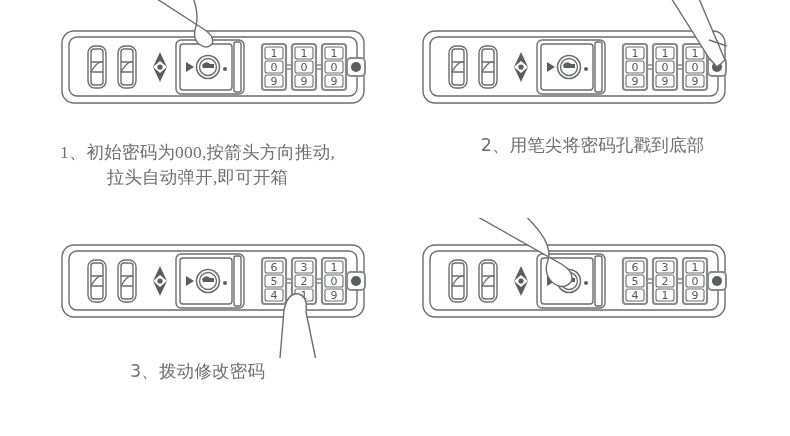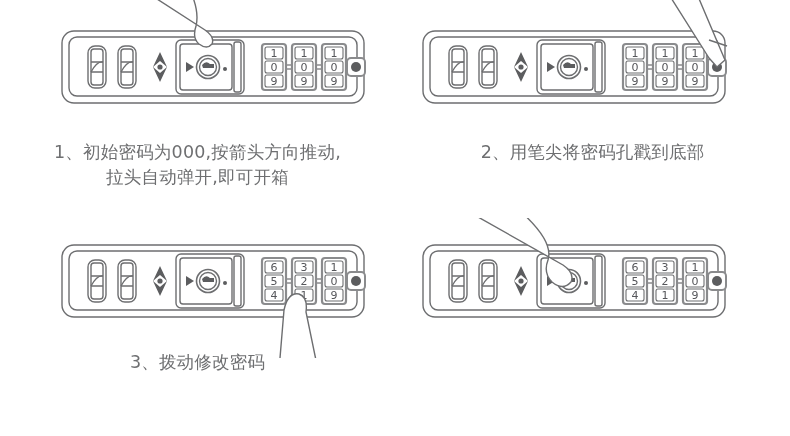--- a/index.html
+++ b/index.html
@@ -43,23 +43,23 @@
     position: absolute;
     left: 0;
     width: 395px;
     text-align: center;
     font-size: 17.5px;
     line-height: 1.45;
     color: #6e6f71;
     letter-spacing: 0.2px;
     white-space: pre-line;
   }
-  .cap-1 { top: 140px; }
-  .cap-2 { top: 140px; }
-  .cap-3 { top: 132px; text-align: center; }
+  .cap-1 { top: 140px; font-family: Liberation Serif, serif; }
+  .cap-2 { top: 133px; }
+  .cap-3 { top: 141px; text-align: center; }
   .cap-4 { top: 139px; }
 </style>
 </head>
 <body>
 
 <div class="sheet">
 
   <div class="panel panel-1">
     <div class="figure">
       <svg width="395" height="140" viewBox="0 0 395 140" xmlns="http://www.w3.org/2000/svg">

